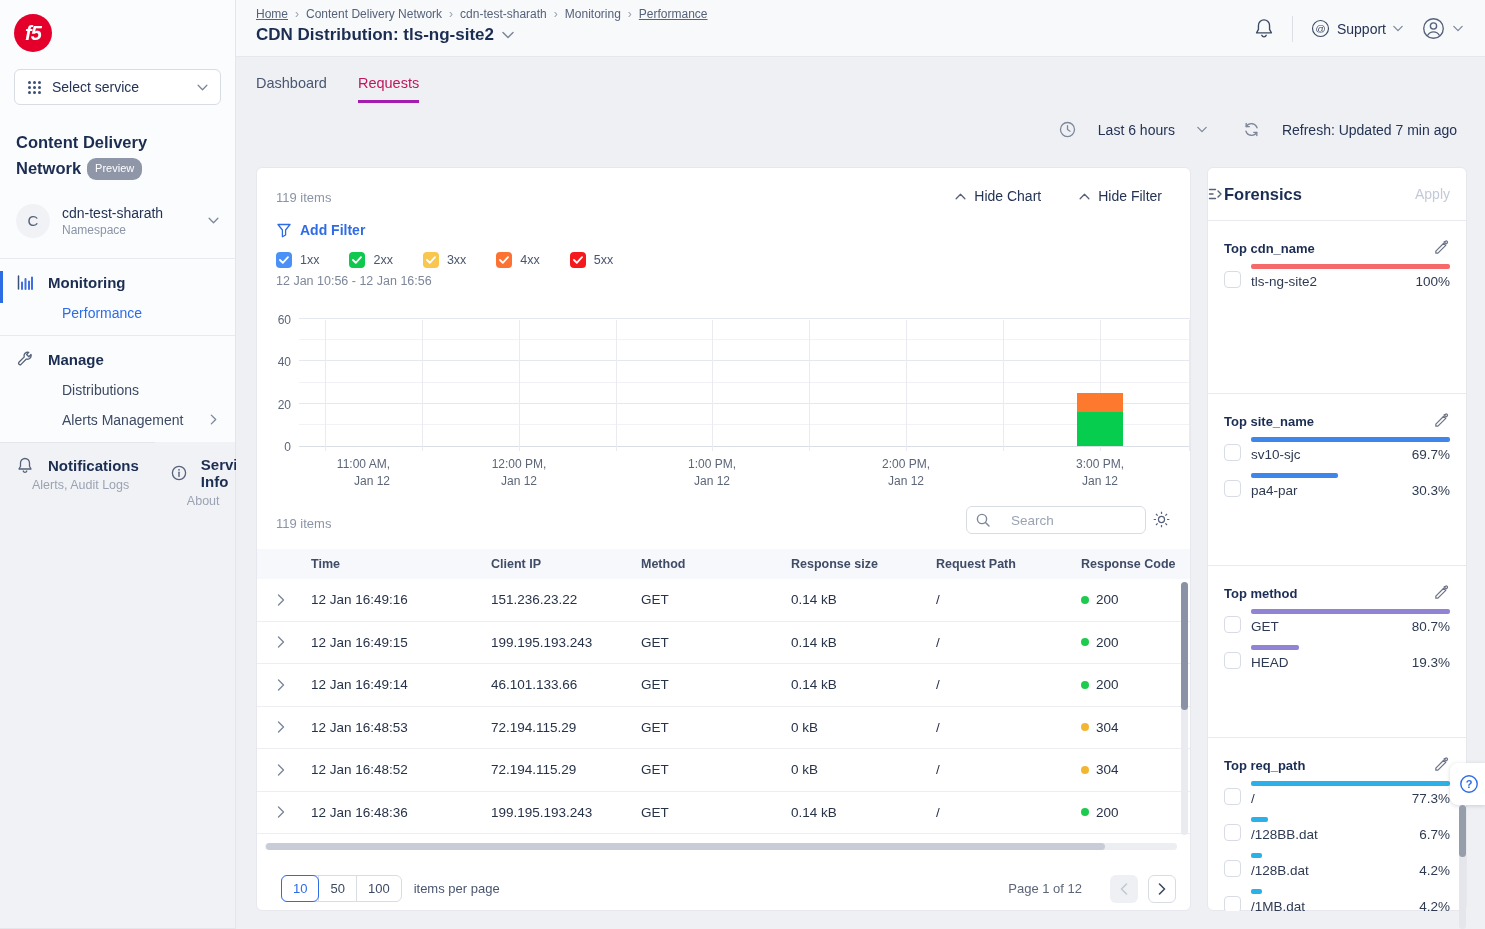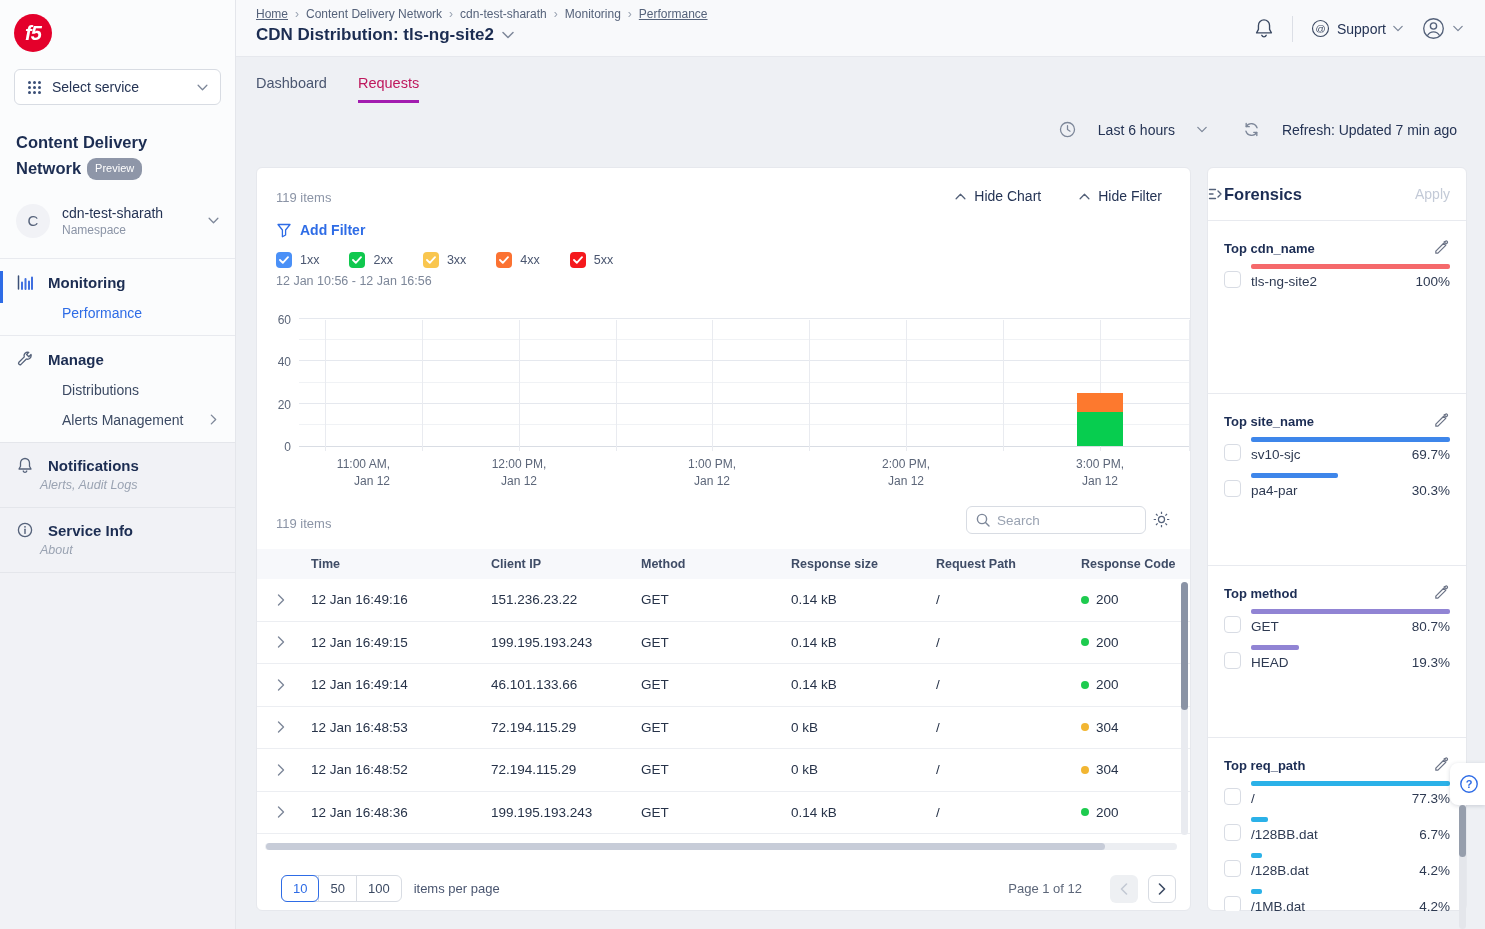--- a/index.html
+++ b/index.html
@@ -23,23 +23,23 @@
   .ns-row .chev { margin-left:auto; color:#7d8799; display:flex; }
   .sb-div { border-top:1px solid #e8eaef; margin-top:14px; }
   .nav-sec { padding:15px 16px 14px; position:relative; }
   .nav-sec.active::before { content:""; position:absolute; left:0; top:12px; width:3px; height:32px; background:#2e6ce6; }
   .nav-head { display:flex; align-items:center; gap:14px; cursor:pointer; }
   .nav-head .nav-label { font-size:15px; font-weight:600; color:#1c2d52; }
   .nav-head .ic { color:#3b4f77; display:flex; width:18px; justify-content:center; }
   .nav-sub { margin:14px 0 0 46px; font-size:14px; color:#3c4a63; cursor:pointer; display:flex; align-items:center; }
   .nav-sub.blue { color:#2e6ce6; }
   .nav-sub .chev { margin-left:auto; margin-right:2px; color:#7d8799; display:flex; }
-  .muted-wrap { background:#f1f2f6; flex:1; display:flex; flex-direction:column; }
+  .muted-wrap { background:#f1f2f6; flex:1; display:flex; flex-direction:row; }
   .muted-sec { padding:14px 16px 15px; border-bottom:1px solid #e4e6eb; cursor:pointer; }
-  .muted-sec .sub { font-size:12.5px; color:#9aa3b2; margin:4px 0 0 24px;font-style:italic; }
+  .muted-sec .sub { font-size:12.5px; color:#9aa3b2; margin:4px 0 0 16px; }
 
   
   .tophead { position:absolute; left:236px; top:0; width:1249px; height:57px; background:#f8f9fb; border-bottom:1px solid #e6e8ed; }
   .breadcrumb { position:absolute; left:20px; top:7px; font-size:12px; color:#55627a; display:flex; align-items:center; gap:7px; }
   .breadcrumb .bc-item { cursor:pointer; }
   .breadcrumb .bc-item.u { text-decoration:underline; }
   .breadcrumb .sep { color:#9aa3b2; font-size:12px; }
   .page-title-row { position:absolute; left:20px; top:25px; display:flex; align-items:center; gap:8px; }
   .page-title { font-size:17px; font-weight:600; color:#1c2d52; }
   .page-title-row .chev { color:#7d8799; display:flex; cursor:pointer; }
@@ -75,21 +75,21 @@
   .hgrid { position:absolute; left:0; right:0; height:1px; }
   .hgrid.major { background:#e5e8ee; }
   .hgrid.minor { background:#f0f2f5; }
   .vgrid { position:absolute; top:0; width:1px; height:131px; background:#e9ebf0; }
   .ylabel { position:absolute; width:28px; text-align:right; font-size:12px; color:#5c6679; }
   .xlabel { position:absolute; width:130px; text-align:center; font-size:12px; color:#5c6679; line-height:1.45; }
   .bar-seg { position:absolute; width:46px; }
 
   
   .table-count { position:absolute; left:19px; top:348px; font-size:13px; color:#8b94a6; }
-  .search-box { position:absolute; left:709px; top:338px; width:180px; height:28px; border:1px solid #d8dce3; border-radius:6px; background:#fff; display:flex; align-items:center; padding:0 9px; gap:7px; }
+  .search-box { position:absolute; left:709px; top:338px; width:180px; height:28px; border:1px solid #d8dce3; border-radius:6px; background:#fff; display:flex; align-items:center; padding:0 9px; gap:21px; }
   .search-box input { border:none; outline:none; width:130px; font-size:13.5px; font-family:"Liberation Sans", sans-serif; color:#273349; background:transparent; }
   .search-box input::placeholder { color:#9aa3b2; }
   .search-box .ic { color:#7d8799; display:flex; }
   .gear-btn { position:absolute; left:895px; top:342px; color:#55627a; cursor:pointer; display:flex; }
   .thead { position:absolute; left:0; top:381px; width:935px; height:30px; background:#f7f8fb; display:flex; align-items:center; font-size:12.5px; font-weight:700; color:#3f4c66; }
   .col { padding-left:6px; }
   .c0 { width:48px; padding-left:0; }
   .c1 { width:180px; } .c2 { width:150px; } .c3 { width:150px; } .c4 { width:145px; } .c5 { width:145px; } .c6 { width:117px; }
   .tbody { position:absolute; left:0; top:411px; width:935px; }
   .trow { display:flex; align-items:center; height:42.5px; border-bottom:1px solid #eceef2; font-size:13.5px; color:#273349; background:#fff; }

